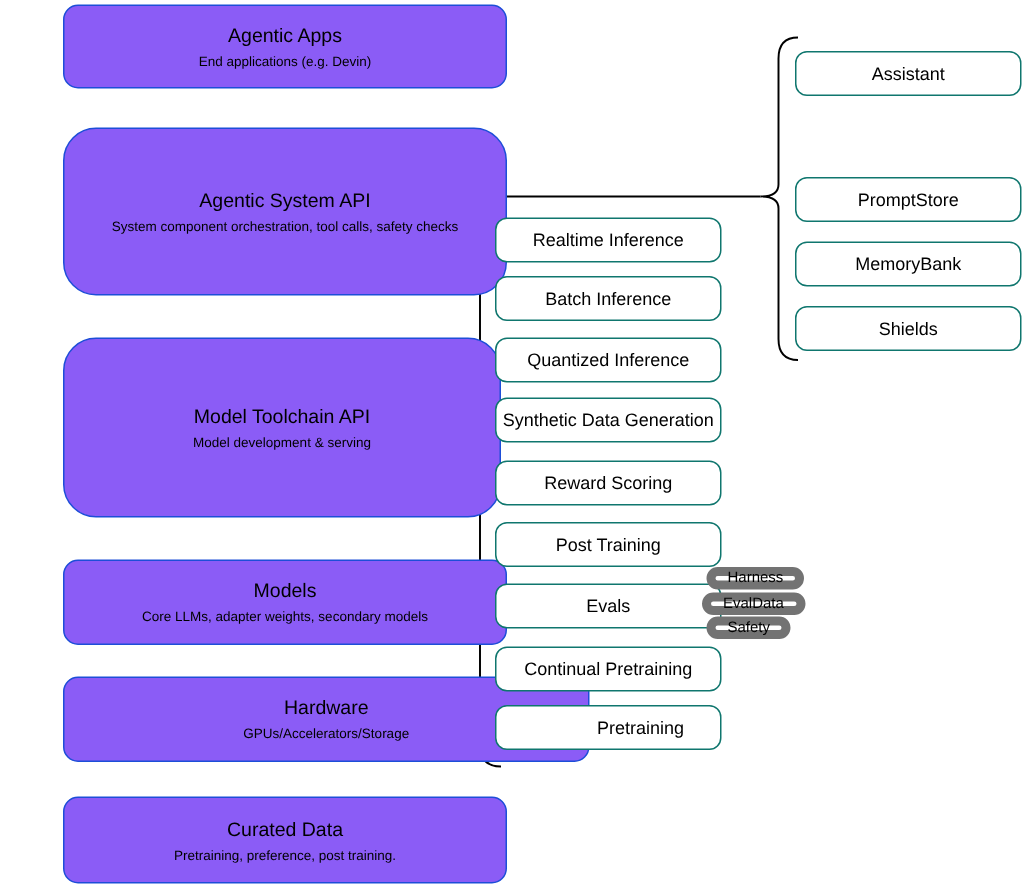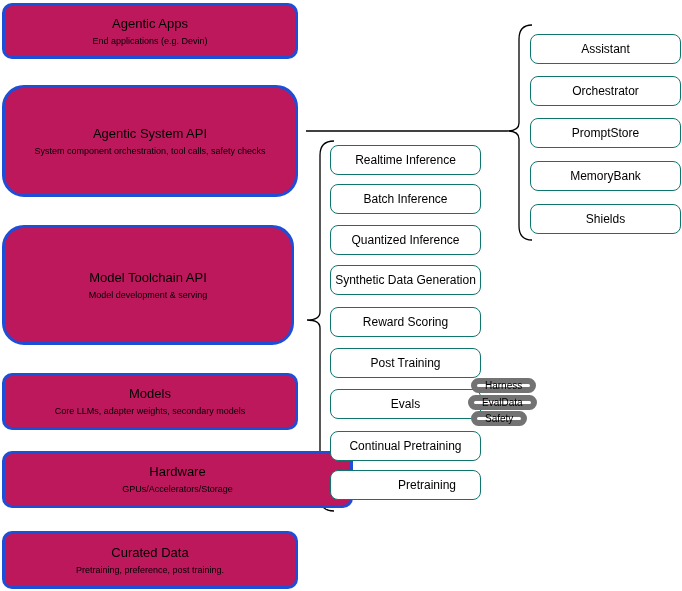--- a/index.html
+++ b/index.html
@@ -18,27 +18,28 @@
   }
   .wires {
     position: absolute;
     left: 0; top: 0;
     width: 682px;
     height: 591px;
   }
   .node {
     position: absolute;
     box-sizing: border-box;
-    border: 3px solid #1d4ed8;
-    background: #be185d;
+    border: 1px solid #1d4ed8;
+    background: #8b5cf6;
     display: flex;
     flex-direction: column;
     align-items: center;
     justify-content: center;
     text-align: center;
+    margin-left: 40px;
   }
   .node .title {
     font-size: 13px;
     line-height: 16px;
   }
   .node .subtitle {
     font-size: 9px;
     line-height: 12px;
     margin-top: 3px;
   }
@@ -122,18 +123,17 @@
   <div class="item" style="left:330px; top:348px;">Post Training</div>
   <div class="item" style="left:330px; top:389px;">Evals</div>
   <div class="item" style="left:330px; top:431px;">Continual Pretraining</div>
   <div class="item" style="left:330px; top:470px;padding-left:43px;">Pretraining</div>
 
   <div class="pill" style="left:471px; top:378px;">Harness</div>
   <div class="pill" style="left:468px; top:395px;">EvalData</div>
   <div class="pill" style="left:471px; top:411px;">Safety</div>
 
   <div class="item" style="left:530px; top:34px;">Assistant</div>
-  <div class="item" style="left:530px; top:76px;">Orchestrator</div>
   <div class="item" style="left:530px; top:118px;">PromptStore</div>
   <div class="item" style="left:530px; top:161px;">MemoryBank</div>
   <div class="item" style="left:530px; top:204px;">Shields</div>
 
 </div>
 
 </body></html>

